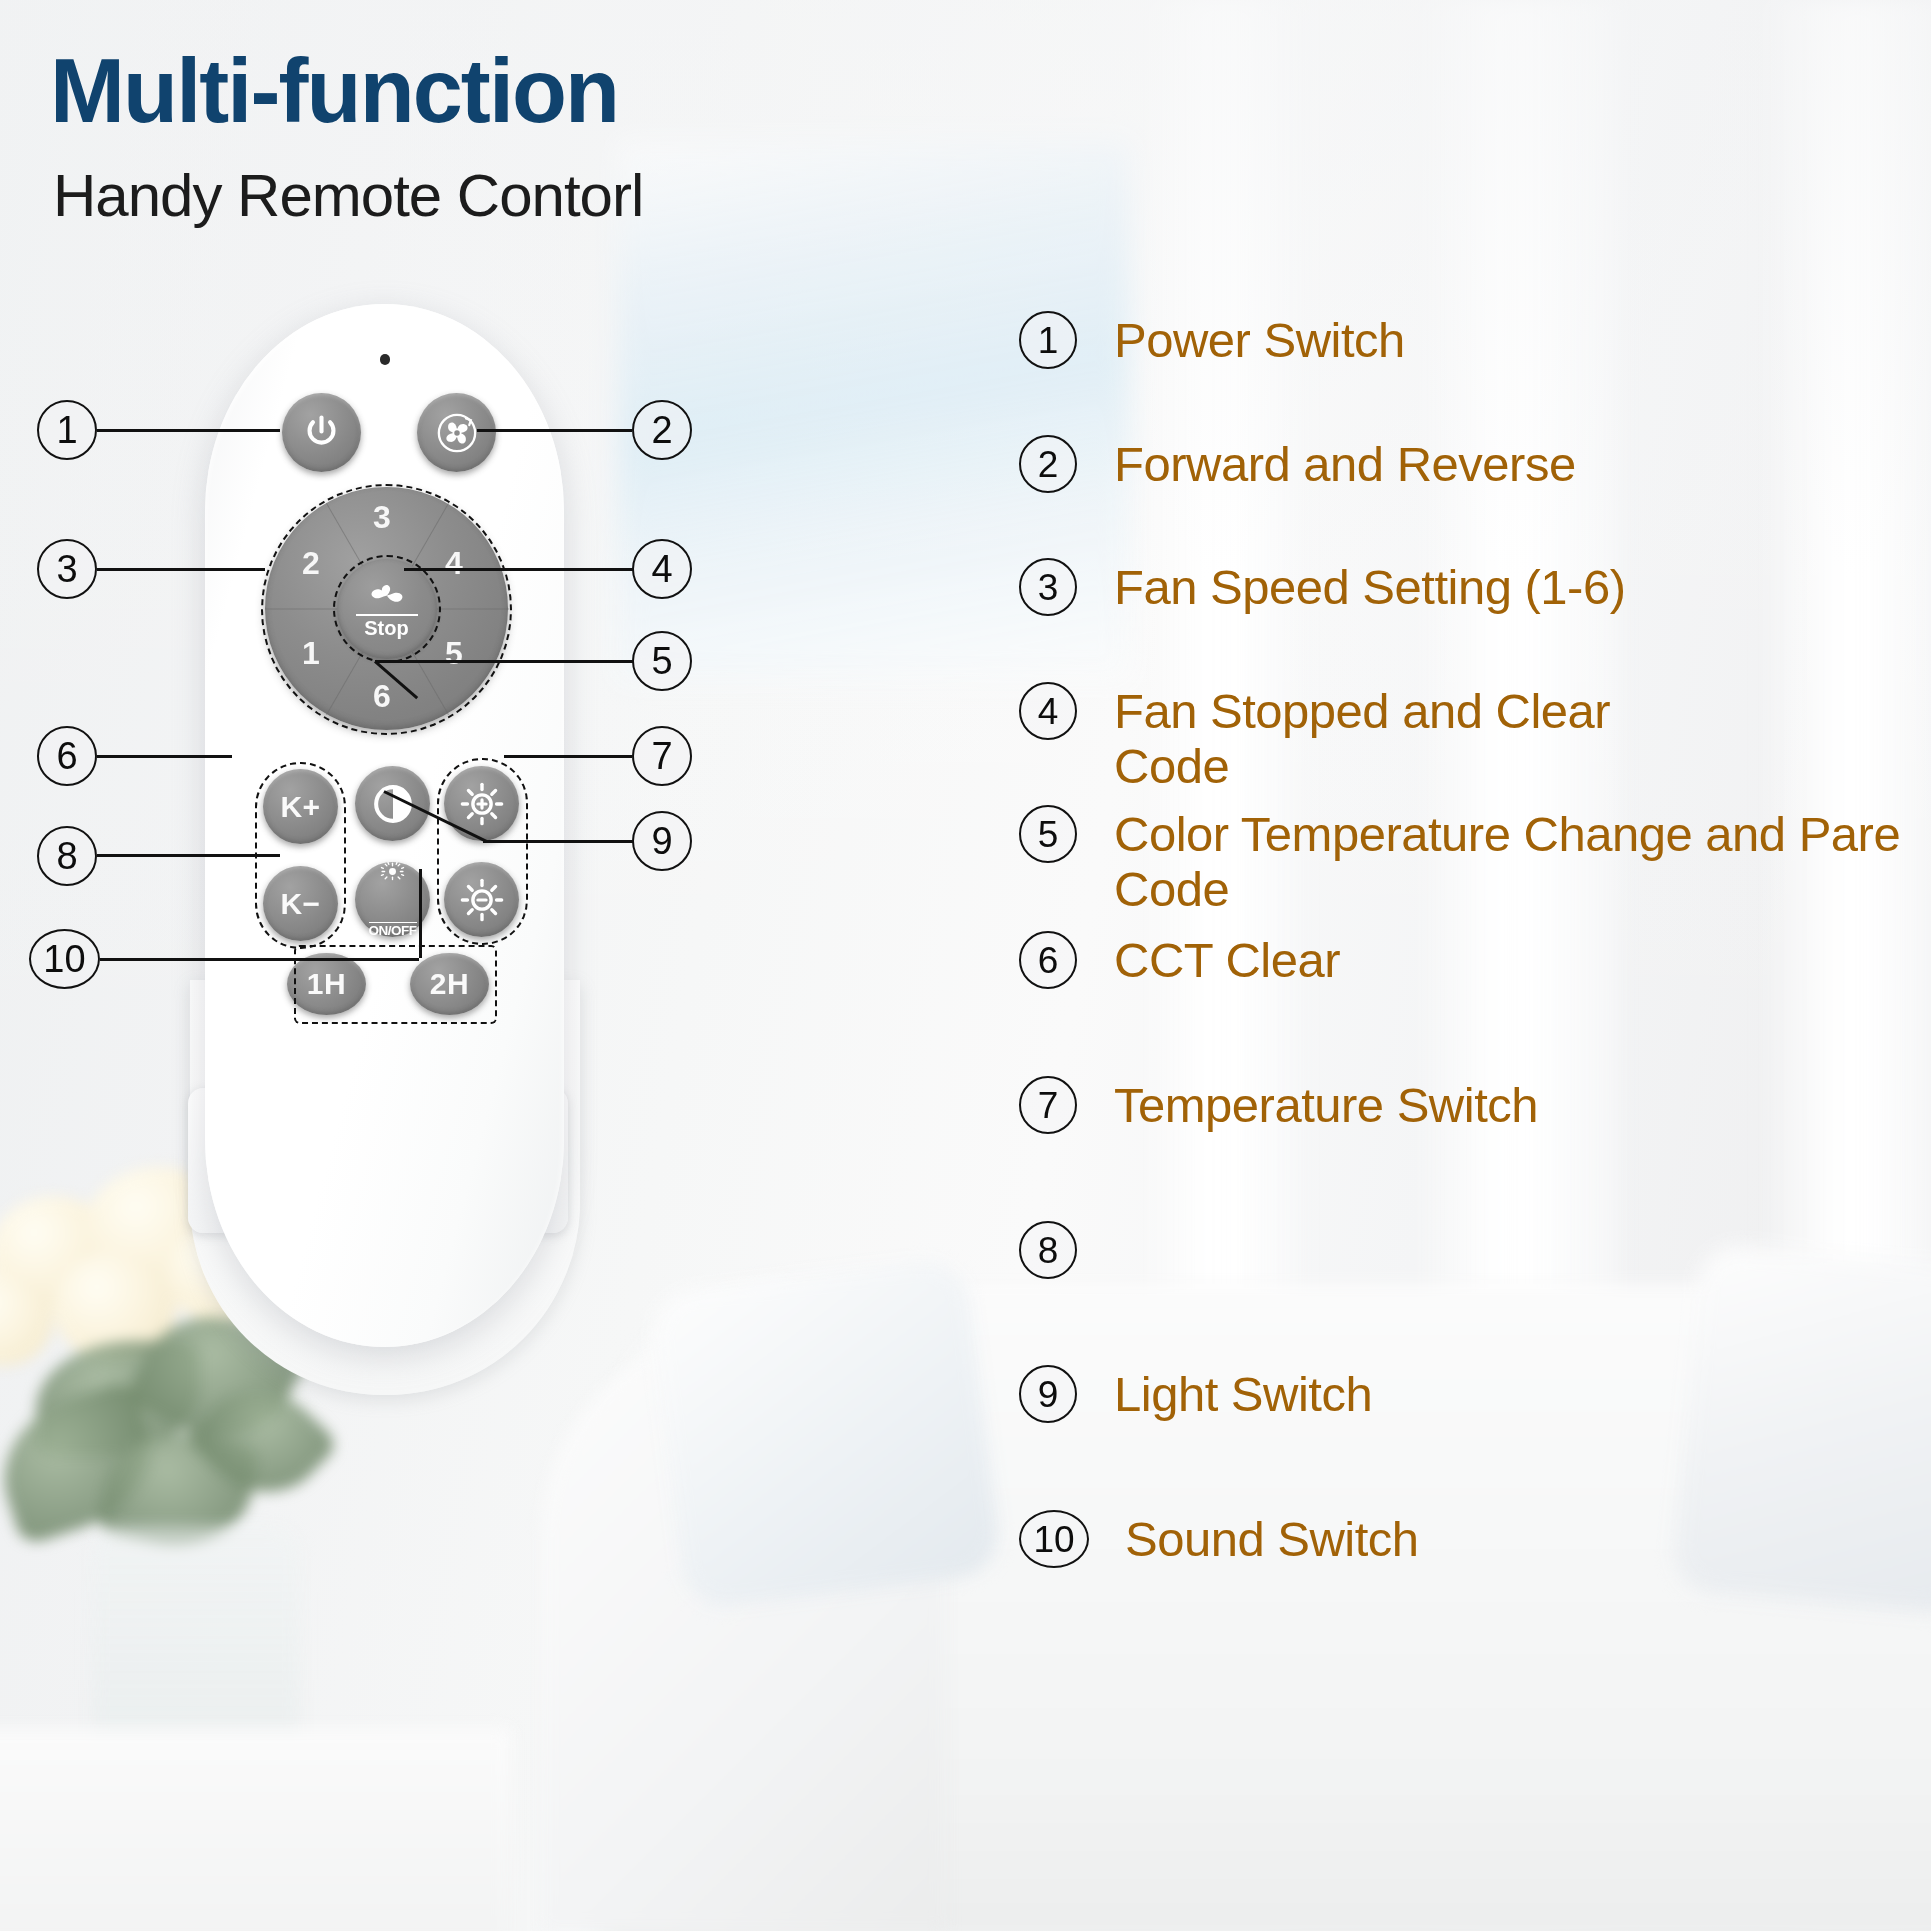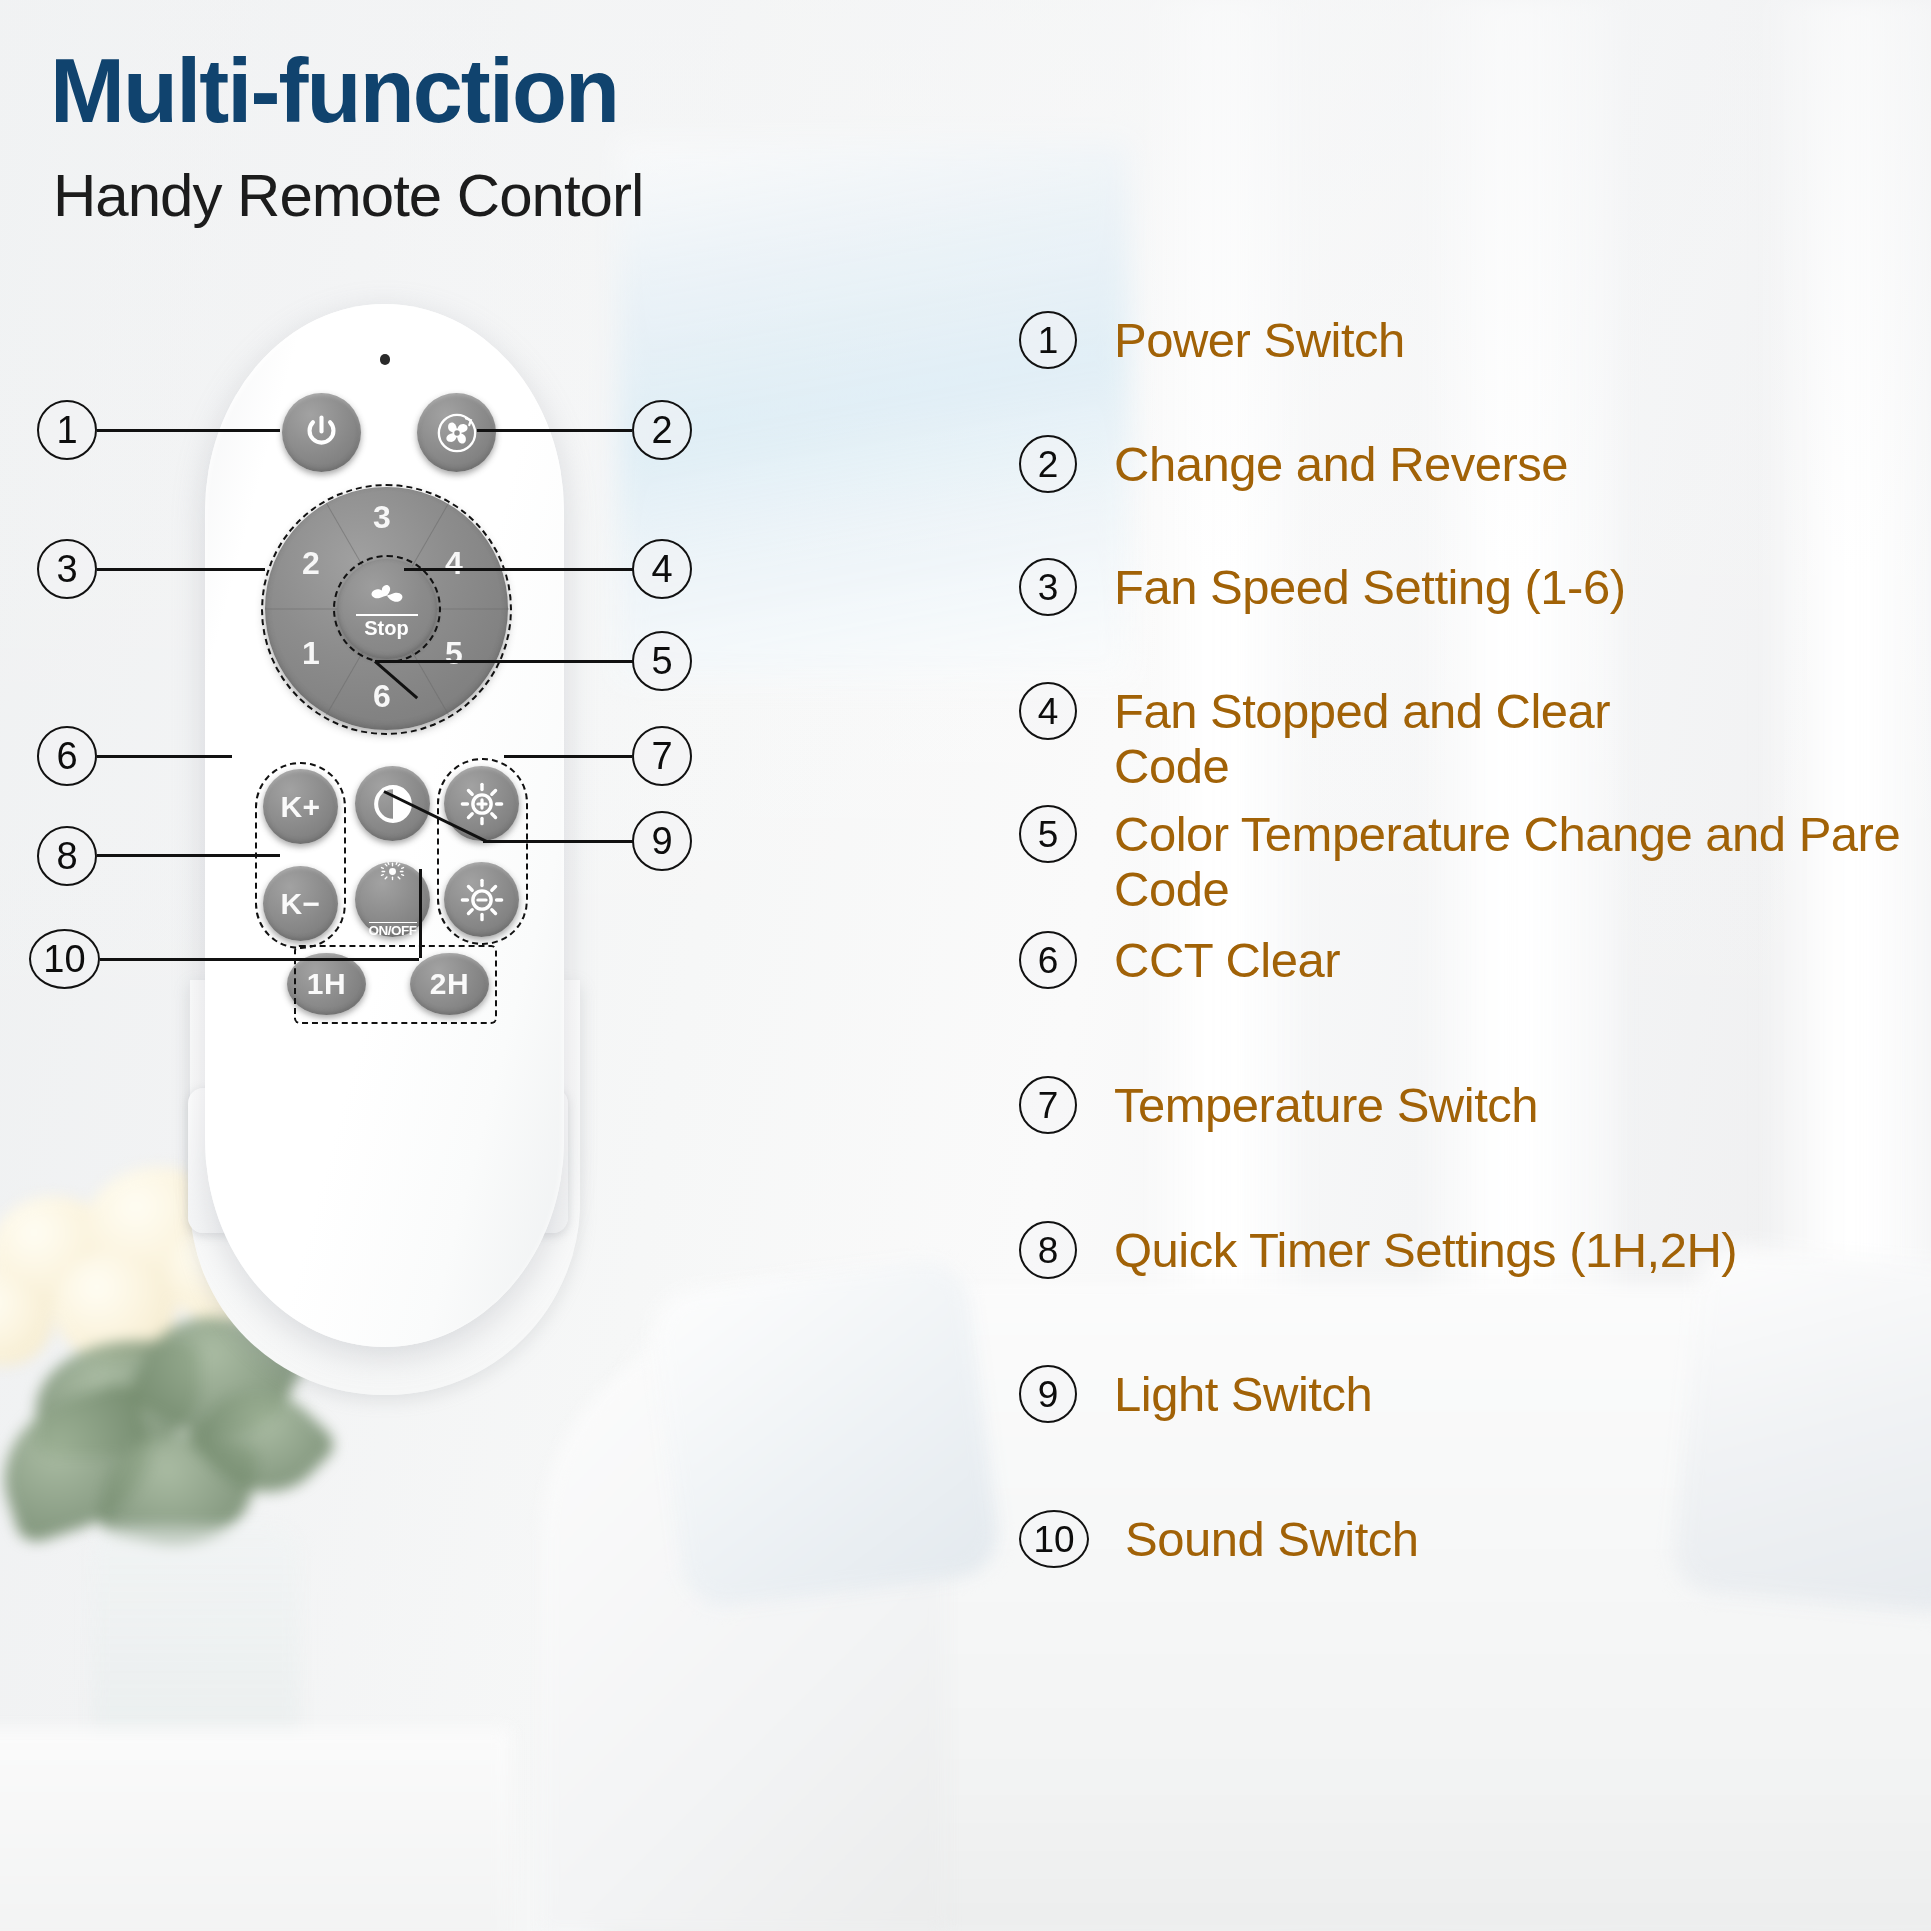--- a/index.html
+++ b/index.html
@@ -409,21 +409,21 @@
 <div class="lead" style="left:100px; top:958px; width:319px;"></div>
 <div class="lead-v" style="left:419px; top:869px; height:89px;"></div>
 
 <div id="legend">
   <div class="legend-row" style="top:0px;">
     <div class="legend-num">1</div>
     <div class="legend-text">Power Switch</div>
   </div>
   <div class="legend-row" style="top:124px;">
     <div class="legend-num">2</div>
-    <div class="legend-text">Change and Reverse</div>
+    <div class="legend-text">Forward and Reverse</div>
   </div>
   <div class="legend-row" style="top:247px;">
     <div class="legend-num">3</div>
     <div class="legend-text">Fan Speed Setting (1-6)</div>
   </div>
   <div class="legend-row" style="top:371px;">
     <div class="legend-num">4</div>
     <div class="legend-text" style="max-width:599px;">Fan Stopped and Clear Code</div>
   </div>
   <div class="legend-row" style="top:494px;">
@@ -433,21 +433,20 @@
   <div class="legend-row" style="top:620px;">
     <div class="legend-num">6</div>
     <div class="legend-text">CCT Clear</div>
   </div>
   <div class="legend-row" style="top:765px;">
     <div class="legend-num">7</div>
     <div class="legend-text">Temperature Switch</div>
   </div>
   <div class="legend-row" style="top:910px;">
     <div class="legend-num">8</div>
-    <div class="legend-text">Quick Timer Settings (1H,2H)</div>
   </div>
   <div class="legend-row" style="top:1054px;">
     <div class="legend-num">9</div>
     <div class="legend-text">Light Switch</div>
   </div>
   <div class="legend-row" style="top:1199px;">
     <div class="legend-num wide">10</div>
     <div class="legend-text" style="margin-left:36px;">Sound Switch</div>
   </div>
 </div>

